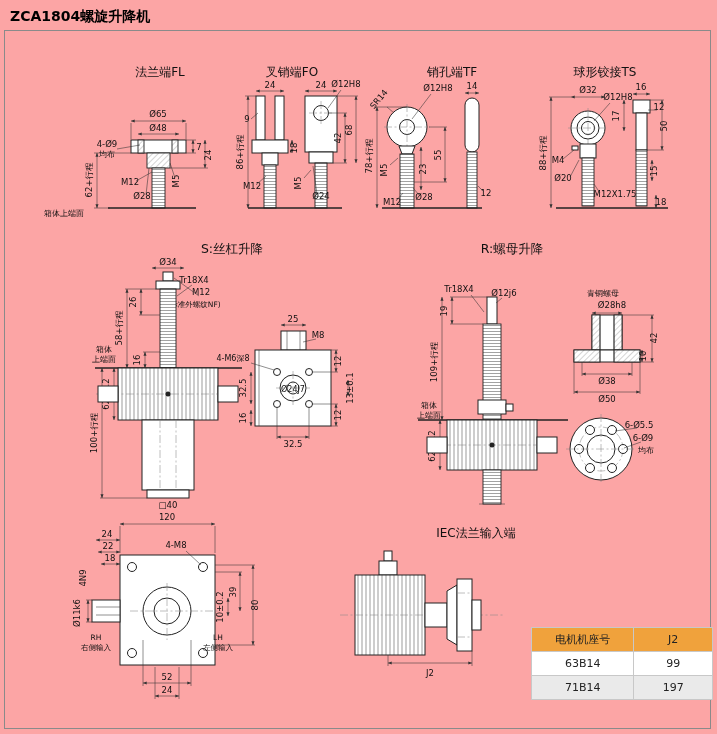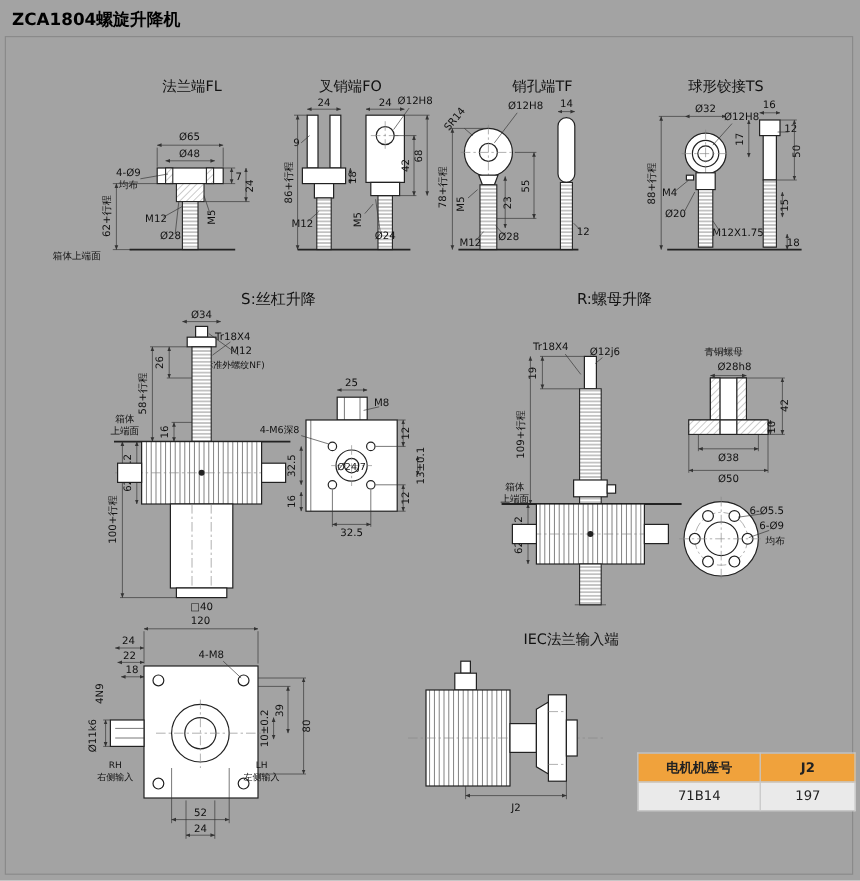--- a/index.html
+++ b/index.html
@@ -1,16 +1,16 @@
 <!DOCTYPE html>
 <html><head>
 <meta charset="utf-8">
 <style>
   html,body{margin:0;padding:0;background:#fff;}
-  .page{position:relative;width:717px;height:734px;background:#a3a3a3;overflow:hidden;
+  .page{position:relative;width:717px;height:734px;background:#fca5a5;overflow:hidden;
         font-family:"DejaVu Sans","Liberation Sans",sans-serif;color:#111;}
   .page-border{position:absolute;left:4px;top:30px;width:707px;height:699px;
         border:1px solid #8a8a8a;box-sizing:border-box;}
   .title{position:absolute;left:10px;top:8px;font-size:14px;font-weight:bold;color:#000;}
   svg.canvas{position:absolute;left:0;top:0;}
   svg text{font-family:"DejaVu Sans","Liberation Sans",sans-serif;fill:#111;text-anchor:middle;}
   text.d{font-size:8.5px;}
   text.d8{font-size:8px;}
   text.d7{font-size:7.5px;}
   text.vt{font-size:12px;}
@@ -20,21 +20,21 @@
   .wh{fill:#fff;stroke:#222;stroke-width:1;}
   .ha{fill:url(#hatch);stroke:#222;stroke-width:0.9;}
   .rb{fill:url(#ribs);stroke:#222;stroke-width:1;}
   .th{fill:url(#thread);stroke:#222;stroke-width:0.9;}
   .dm{fill:none;stroke:#333;stroke-width:0.55;marker-start:url(#ae);marker-end:url(#ae);}
   .fl2{fill:none;stroke:#222;stroke-width:1.5;}
   
   .tbl{position:absolute;left:531px;top:627px;width:182px;border-collapse:collapse;
        font-size:11px;}
   .tbl th,.tbl td{border:1px solid #c8c8c8;text-align:center;height:23px;padding:0;}
-  .tbl th{font-weight:bold;color:#222;}
+  .tbl th{font-weight:normal;color:#222;}
   .tbl td{background:#fff;color:#222;}
   .tbl tr.alt td{background:#EAEAEA;text-align:center;}
   .tbl col.c1{width:103px;} .tbl col.c2{width:79px;}
 </style>
 </head>
 <body>
 
 <div class="page">
   <div class="title">ZCA1804螺旋升降机</div>
   <div class="page-border"></div>
@@ -443,19 +443,23 @@
         <col class="c1">
         <col class="c2">
       </colgroup>
     <thead>
       <tr>
         <th style="background: rgb(240, 162, 60);">电机机座号</th>
         <th style="background: rgb(240, 162, 60);">J2</th>
       </tr>
     </thead>
     <tbody>
+      <tr>
+        <td>63B14</td>
+        <td>99</td>
+      </tr>
       <tr class="alt">
         <td>71B14</td>
         <td>197</td>
       </tr>
     </tbody>
   </table>
 </div>
 
 </body></html>

